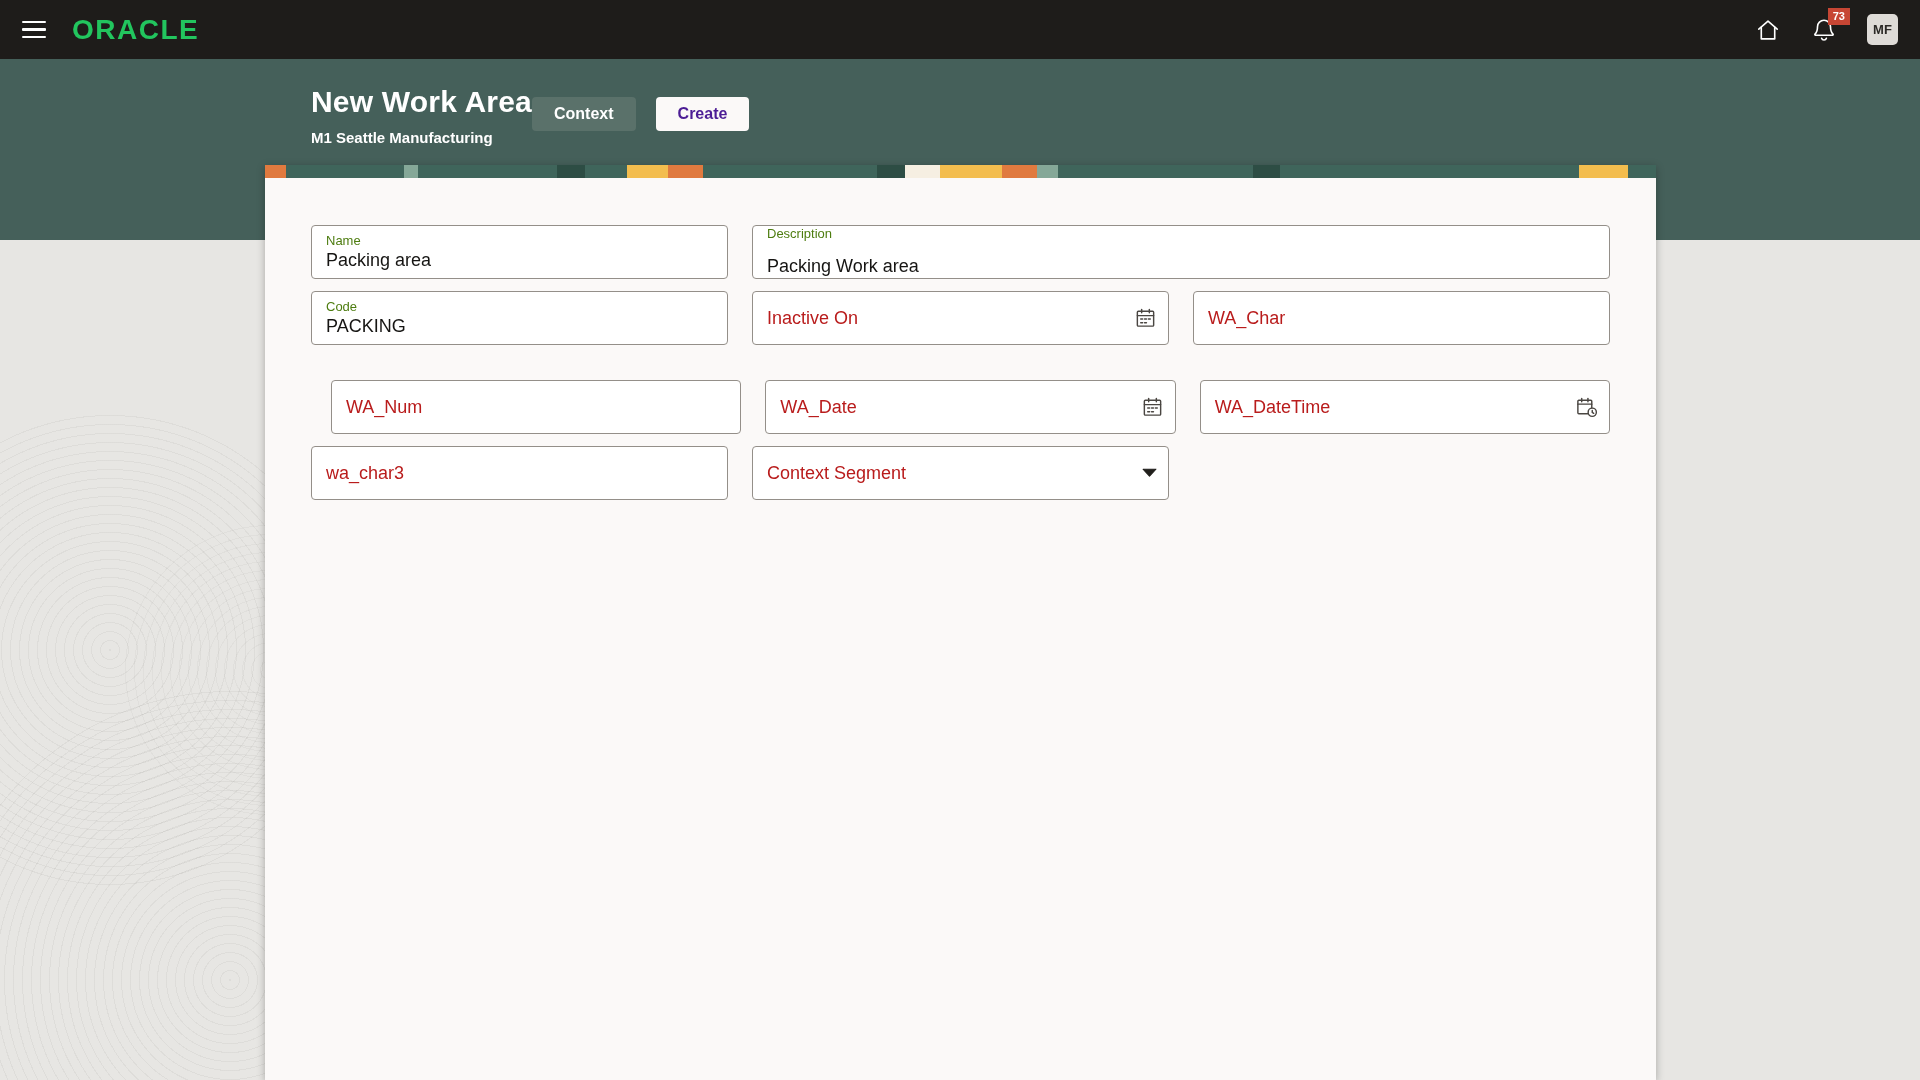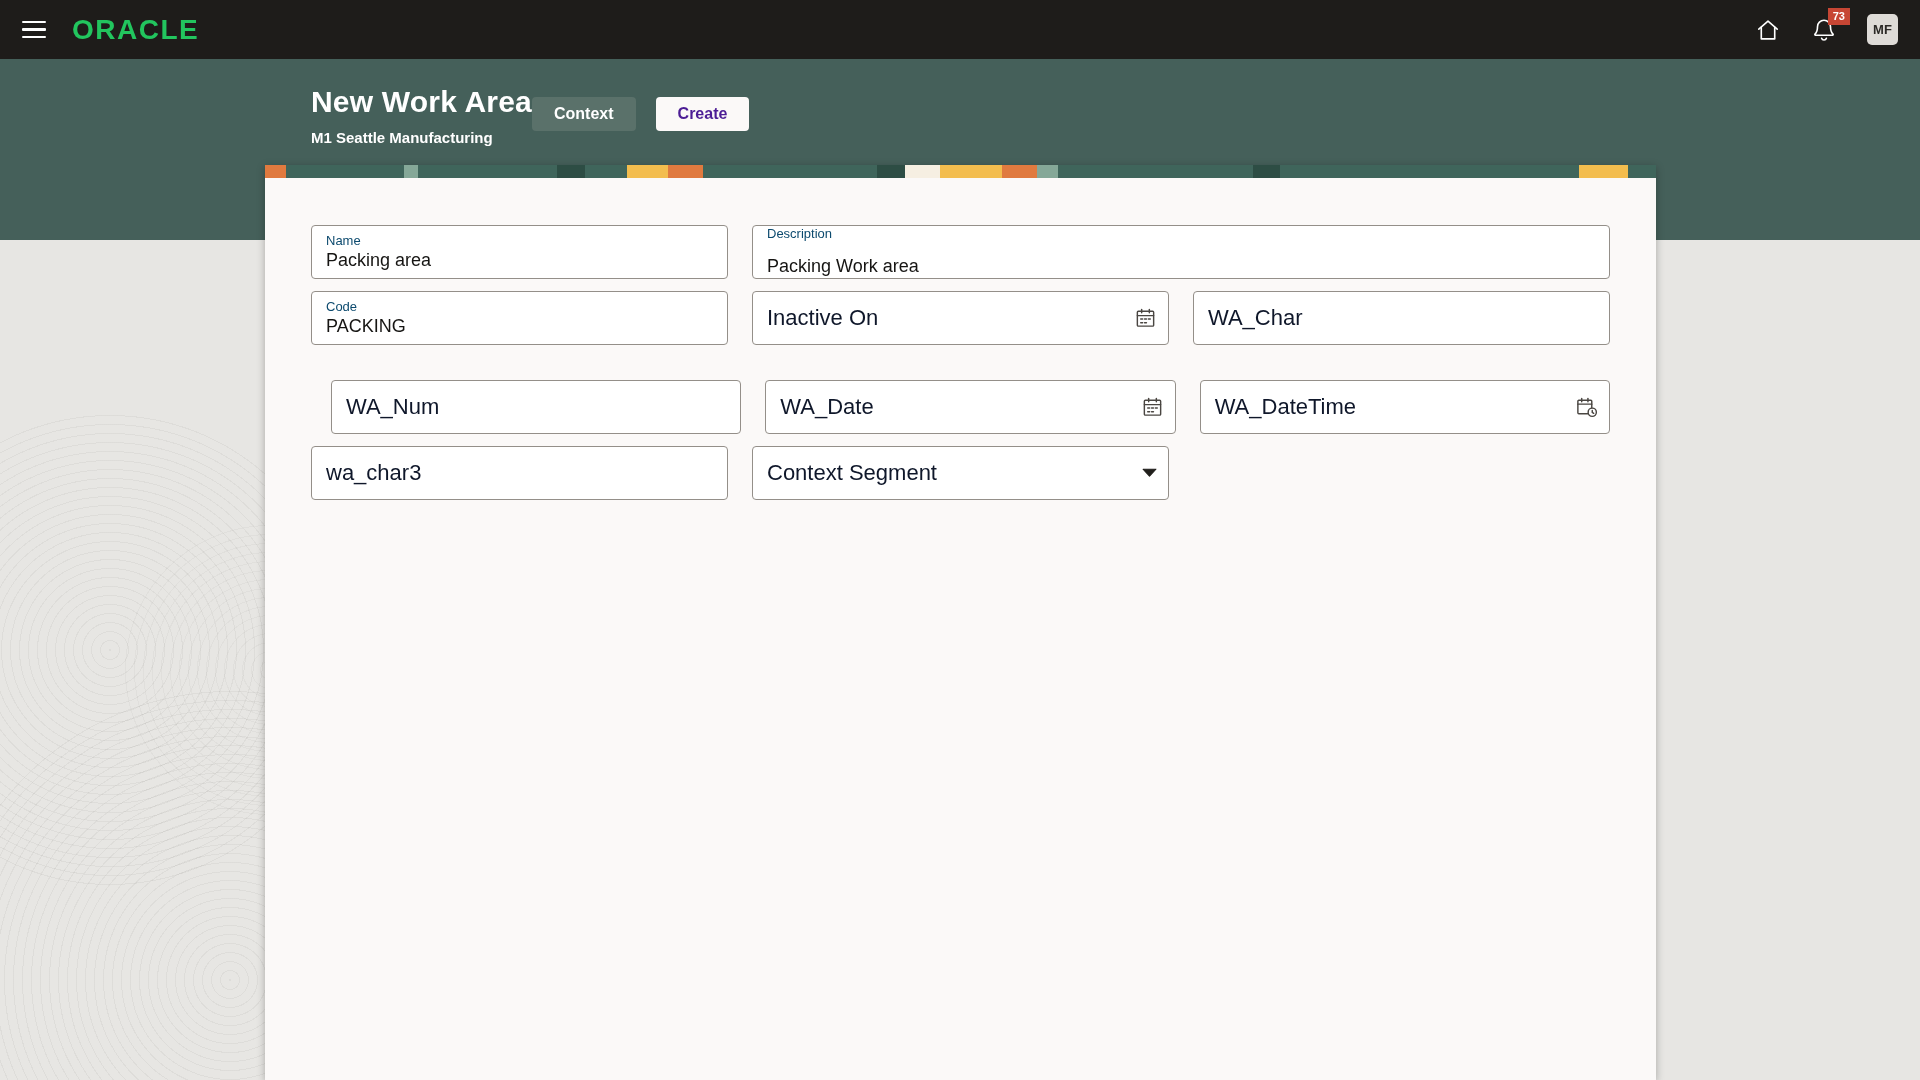--- a/index.html
+++ b/index.html
@@ -119,23 +119,23 @@
   .field {
     position:relative;
     height:54px;
     background:#fff;
     border:1px solid #948f89;
     border-radius:4px;
     padding:6px 44px 6px 14px;
     display:flex; flex-direction:column; justify-content:center;
     cursor:text;
   }
-  .field .flabel { font-size:13px; color:#0c4a6e; line-height:1.25; }
+  .field .flabel { font-size:13px; color:#4d7c0f; line-height:1.25; }
   .field .fvalue { font-size:18px; color:#161513; line-height:1.25; }
-  .field.empty .ph { font-size:22px; color:#0f172a; }
+  .field.empty .ph { font-size:18px; color:#b91c1c; }
   .field .trail-icon {
     position:absolute; right:11px; top:50%; transform:translateY(-50%);
     display:flex; align-items:center; justify-content:center;
     cursor:pointer;
   }
   .field.select { cursor:pointer; }
 </style>
 </head>
 <body>
 

